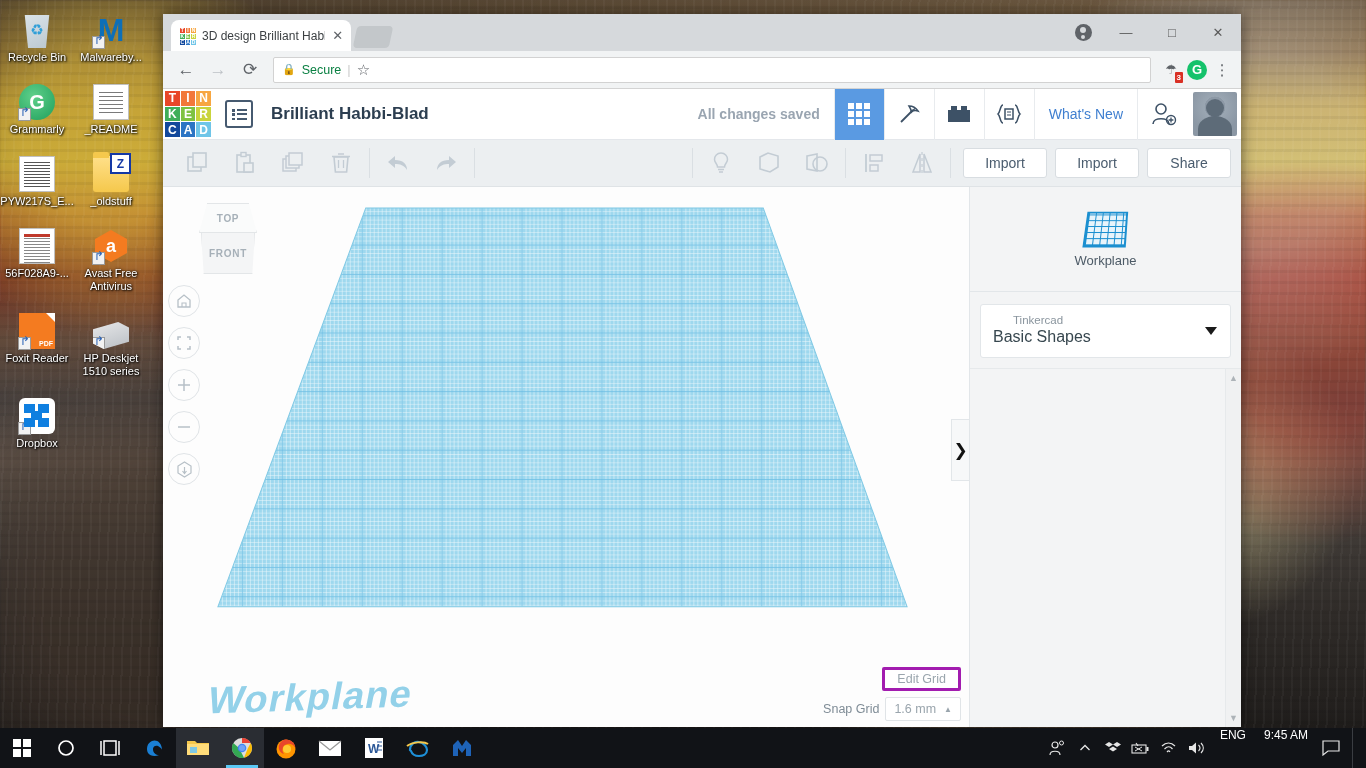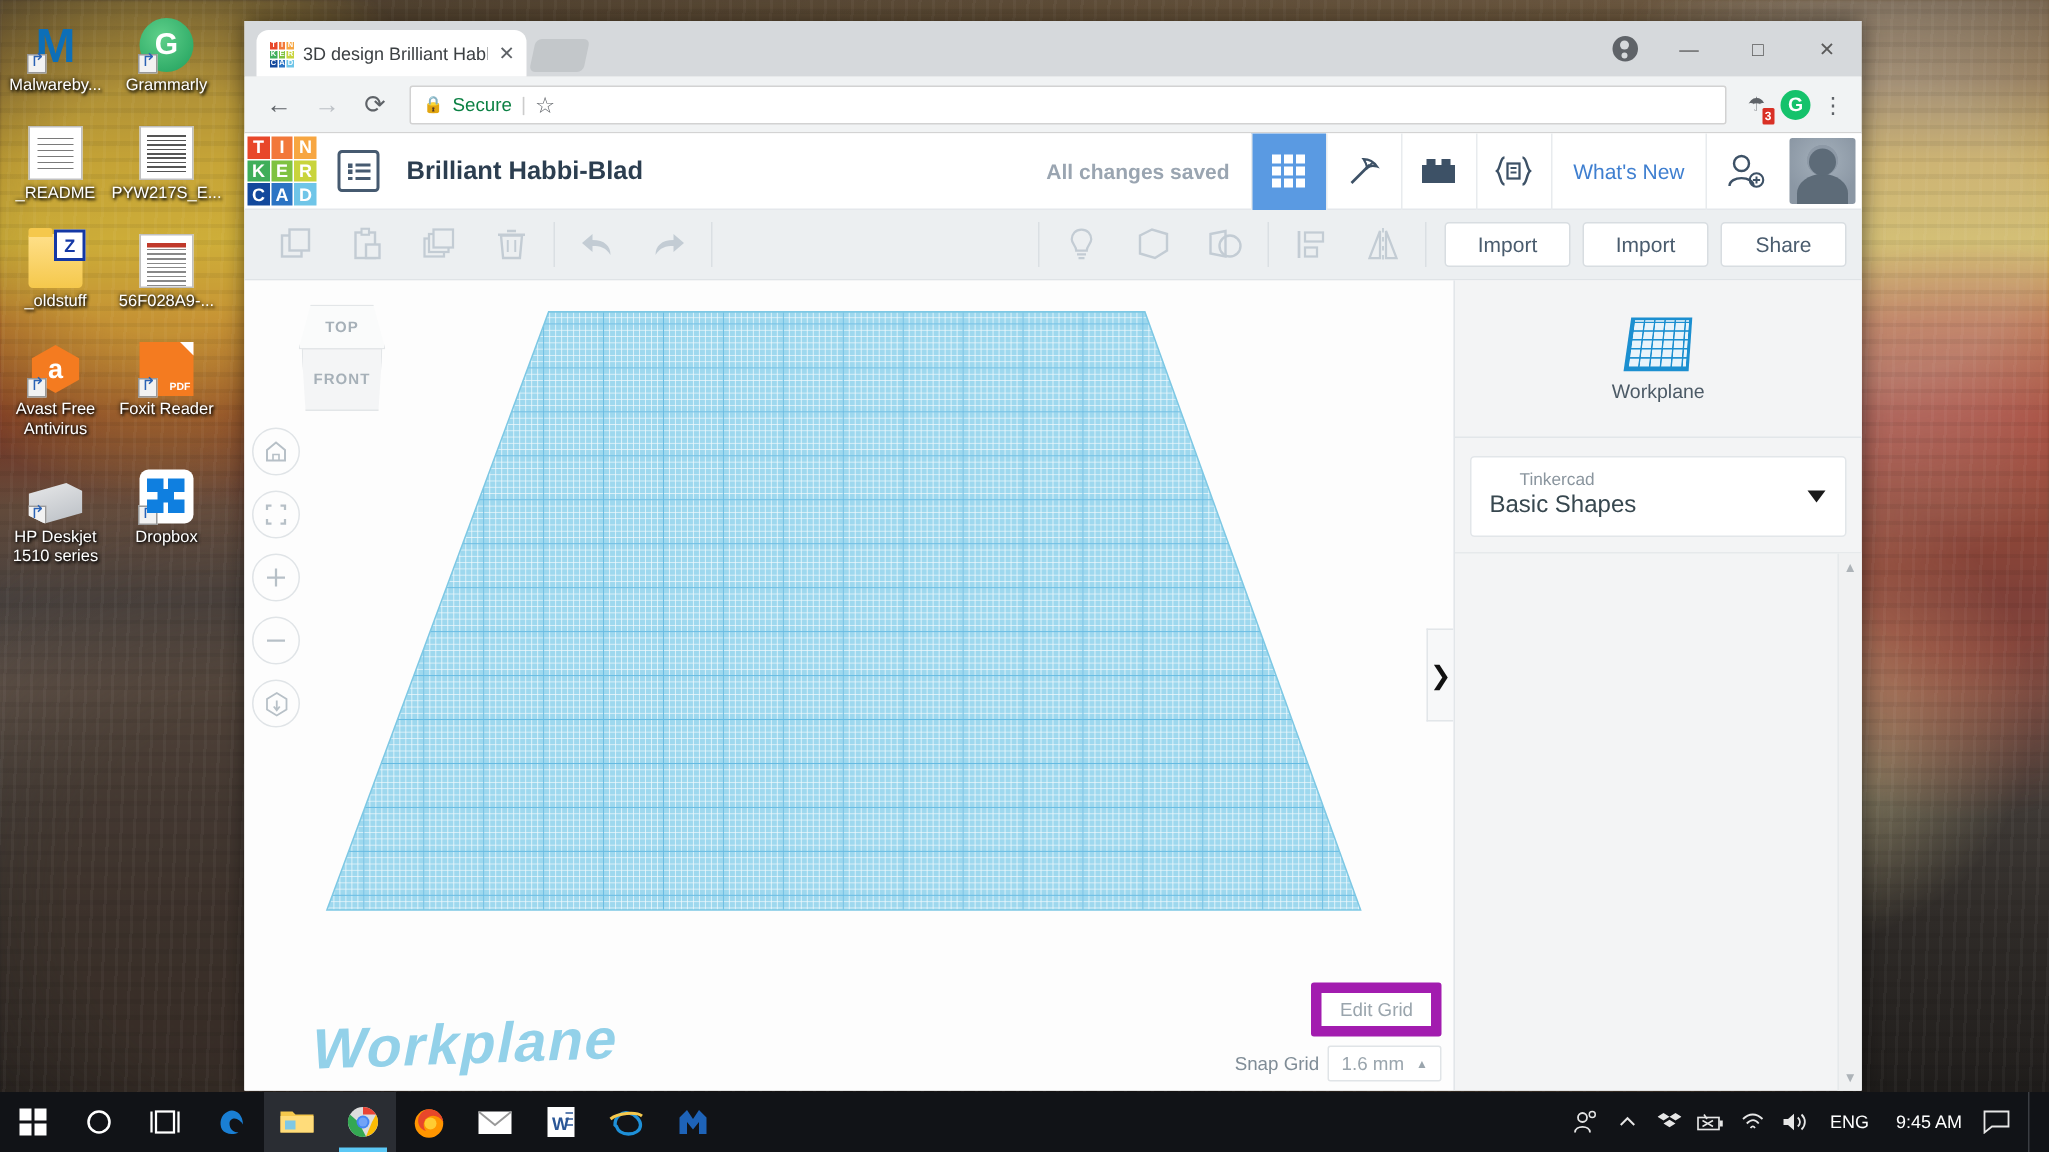--- a/index.html
+++ b/index.html
@@ -301,22 +301,22 @@
   }
   .wp-label {
     position:absolute; left:46px; bottom:8px;
     font-size: 38px; font-weight: 700; color: #8ecfe8;
     transform: skewX(-11deg) skewY(-2deg);
     letter-spacing: 1px; opacity: .95; pointer-events:none;
   }
   .grid-ctrls { position:absolute; right:8px; bottom:6px; text-align:right; }
   .edit-grid {
     display:inline-flex;align-items:center;justify-content:center;
-    height:36px;padding:0 12px;background:rgba(255,255,255,.92);
-    border:7px solid #a21caf;border-radius:2px;color:#9aa5ad;font-size:12.5px;
+    height:24px;padding:0 12px;background:rgba(255,255,255,.92);
+    border:3px solid #a21caf;border-radius:2px;color:#9aa5ad;font-size:12.5px;
     margin-bottom:6px;
   }
   .snap-row { display:flex; align-items:center; justify-content:flex-end; gap:6px; }
   .snap-lbl { color:#7f8c96; font-size:12.5px; }
   .snap-sel {
     height:24px;padding:0 8px;background:rgba(255,255,255,.92);
     border:1px solid #e0e4e7;border-radius:2px;color:#9aa5ad;font-size:12.5px;
     display:flex;align-items:center;gap:8px;
   }
 
@@ -371,34 +371,34 @@
   .vscroll .arw { color:#adb3b8; font-size:9px; }
 
   
   #taskbar {
     position:absolute; left:0; bottom:0; width:1366px; height:40px;
     background:#111317; display:flex; align-items:center; z-index: 10;
   }
   .tb-item { width:44px;height:40px;display:flex;align-items:center;justify-content:center;position:relative; }
   .tb-item.running::after{content:"";position:absolute;left:6px;right:6px;bottom:0;height:3px;background:#5bc8f5;}
   .tb-item.active { background:#2a2d33; }
-  .tray { margin-left:auto; display:flex; align-items:center; height:40px; padding-right:4px; gap:2px; }
+  .tray { margin-left:auto; display:flex; align-items:flex-start; height:40px; padding-right:4px; gap:2px; }
   .tray-ic { min-width:26px;height:40px;display:flex;align-items:center;justify-content:center;color:#e6e6e6;font-size:13px; }
   .tray-txt { color:#fff;font-size:12px;padding:0 8px; }
   .showdesk { width:10px;height:40px;border-left:1px solid #3a3d42;margin-left:6px; }
 
   .winlogo { width:18px;height:18px;display:grid;grid-template-columns:1fr 1fr;grid-template-rows:1fr 1fr;gap:2px; }
   .winlogo b { background:#fff; }
 </style>
 </head>
 <body>
 
 <div id="desktop"></div>
 
-<div id="desktop-icons"><div class="dicon"><div class="glyph ic-mbam">
+<div id="desktop-icons"><div class="dicon"><div class="glyph ic-recycle"></div><div class="lbl">Recycle Bin</div></div><div class="dicon"><div class="glyph ic-mbam">
         <span class="shortcut-arrow"></span>
       </div><div class="lbl">Malwareby...</div></div><div class="dicon"><div class="glyph ic-gram">
         <span class="shortcut-arrow"></span>
       </div><div class="lbl">Grammarly</div></div><div class="dicon"><div class="glyph ic-doc"></div><div class="lbl">_README</div></div><div class="dicon"><div class="glyph ic-docx"></div><div class="lbl">PYW217S_E...</div></div><div class="dicon"><div class="glyph ic-folder"></div><div class="lbl">_oldstuff</div></div><div class="dicon"><div class="glyph ic-pdfdoc"></div><div class="lbl">56F028A9-...</div></div><div class="dicon"><div class="glyph ic-avast">
         <span class="shortcut-arrow"></span>
       </div><div class="lbl">Avast Free Antivirus</div></div><div class="dicon"><div class="glyph ic-foxit">
         <span class="shortcut-arrow"></span>
       </div><div class="lbl">Foxit Reader</div></div><div class="dicon"><div class="glyph ic-printer">
         <span class="shortcut-arrow"></span>
       </div><div class="lbl">HP Deskjet 1510 series</div></div><div class="dicon"><div class="glyph ic-dropbox">

